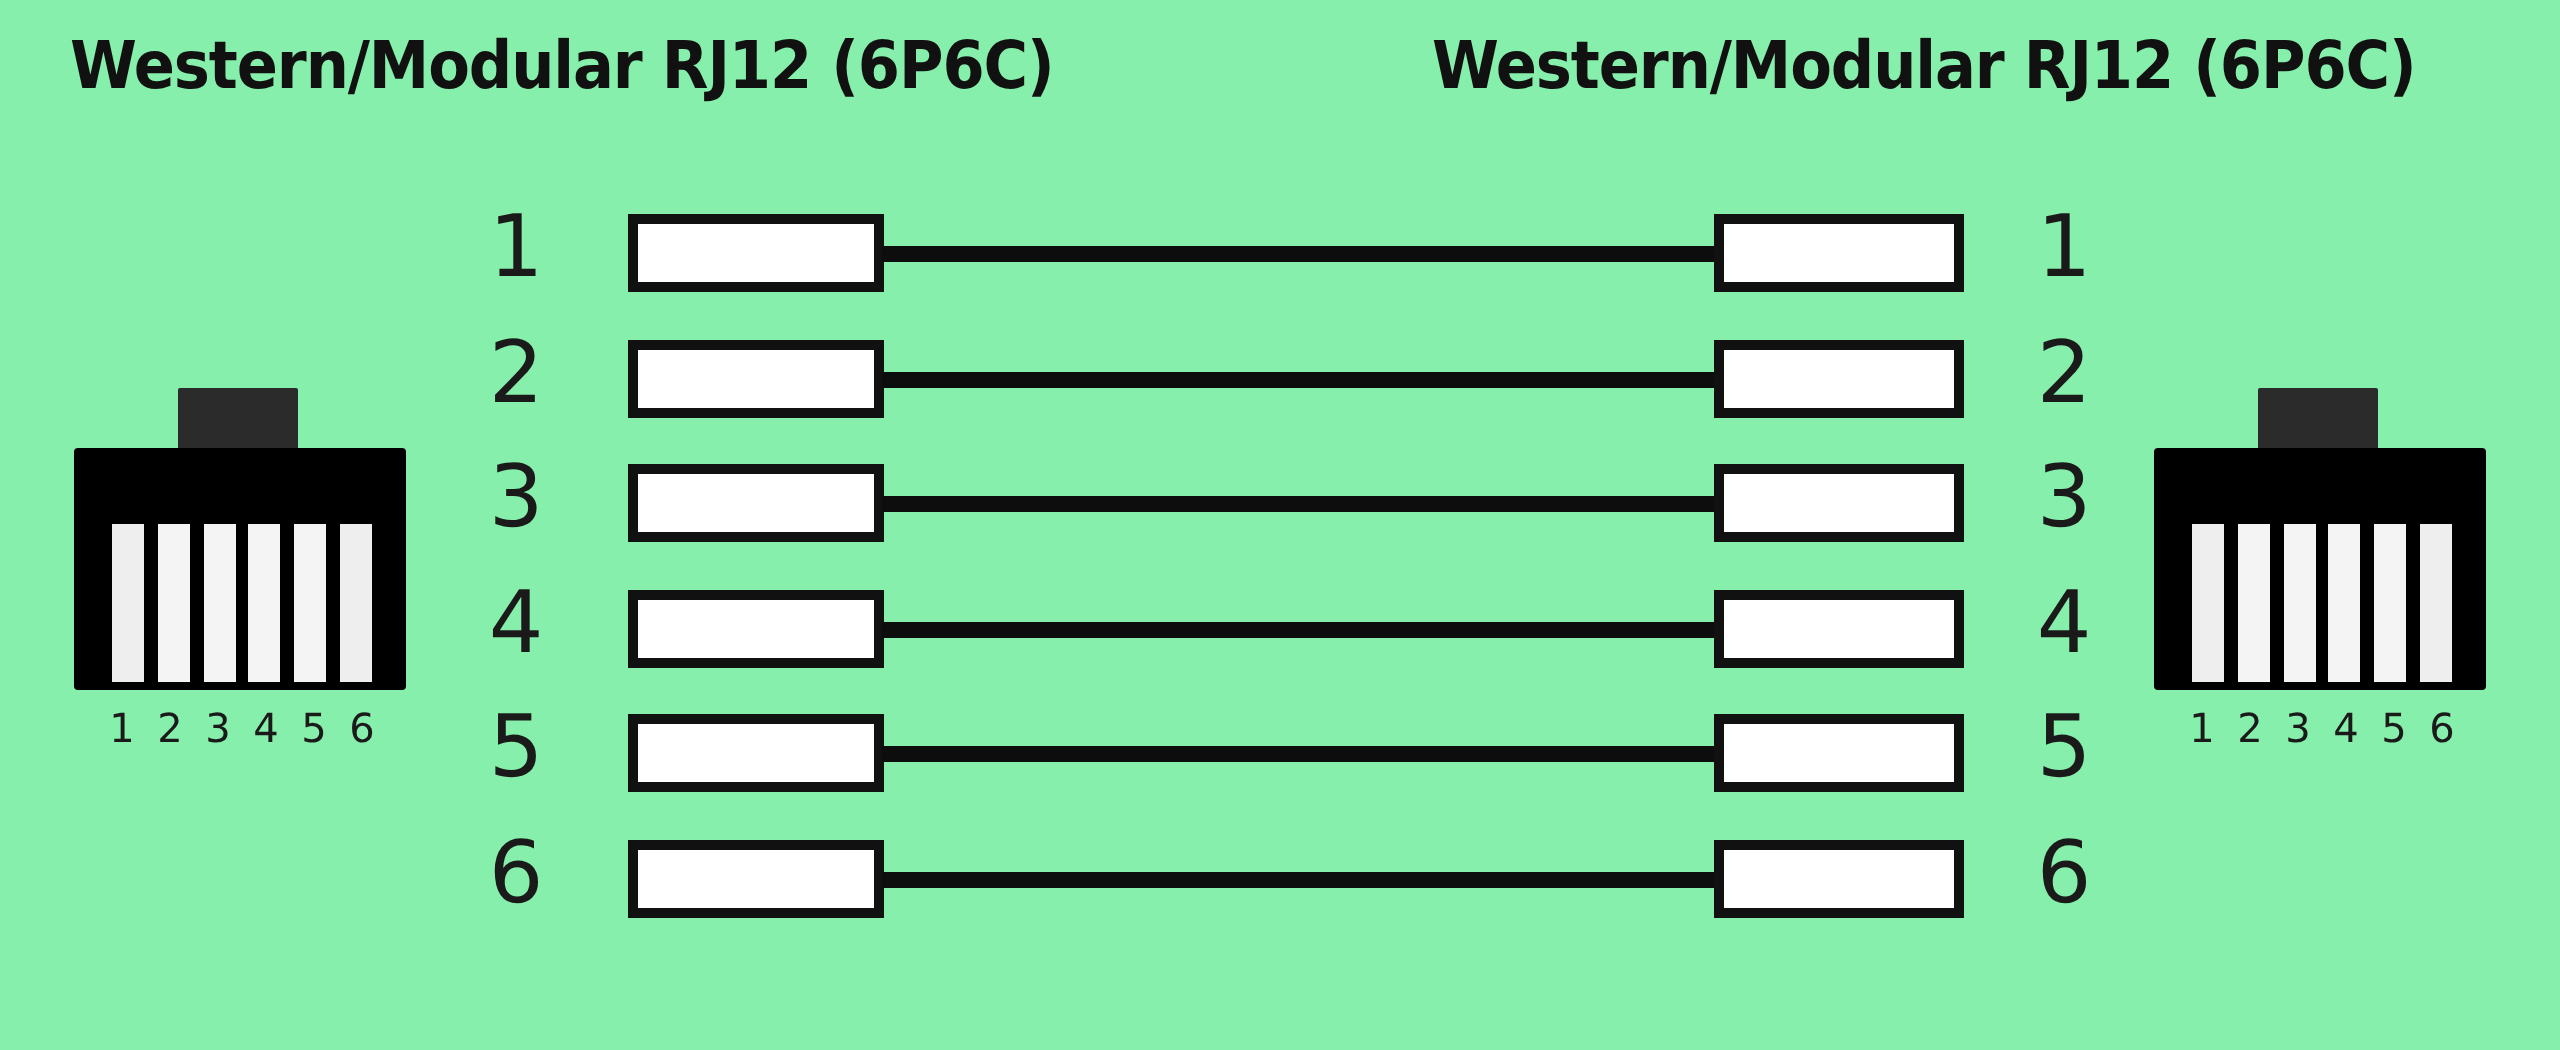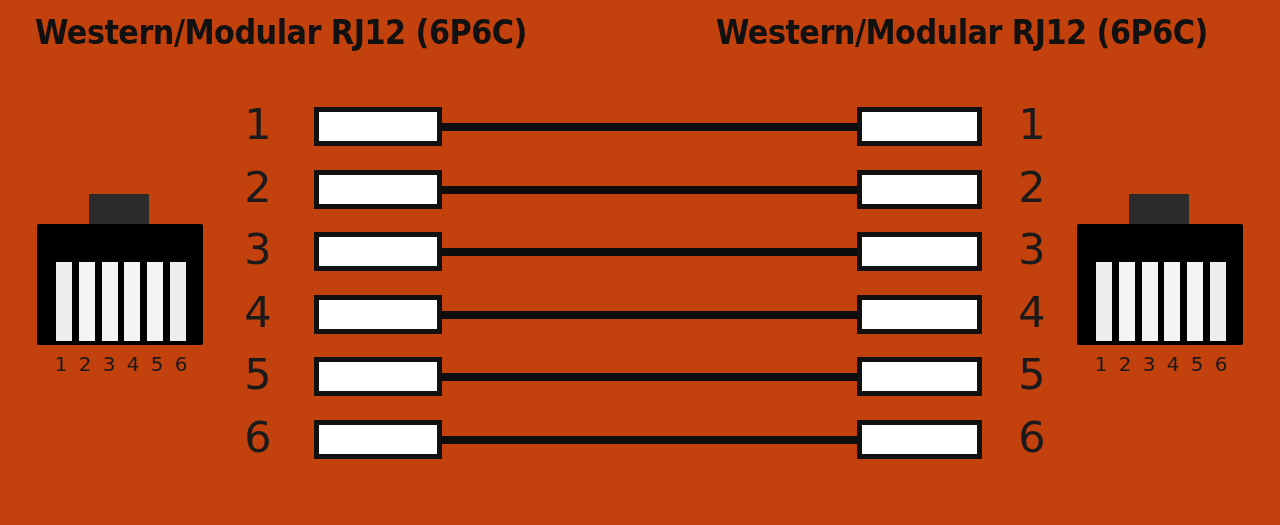--- a/index.html
+++ b/index.html
@@ -9,21 +9,21 @@
     background: #ffffff;
   }
   body {
     font-family: "Liberation Sans", sans-serif;
     -webkit-font-smoothing: antialiased;
   }
   #canvas {
     position: relative;
     width: 1280px;
     height: 525px;
-    background: #c2410c;
+    background: #86efac;
     overflow: hidden;
   }
 
   
   .title {
     position: absolute;
     top: 13px;
     font-family: "DejaVu Sans", "Liberation Sans", sans-serif;
     font-weight: bold;
     font-size: 33px;

